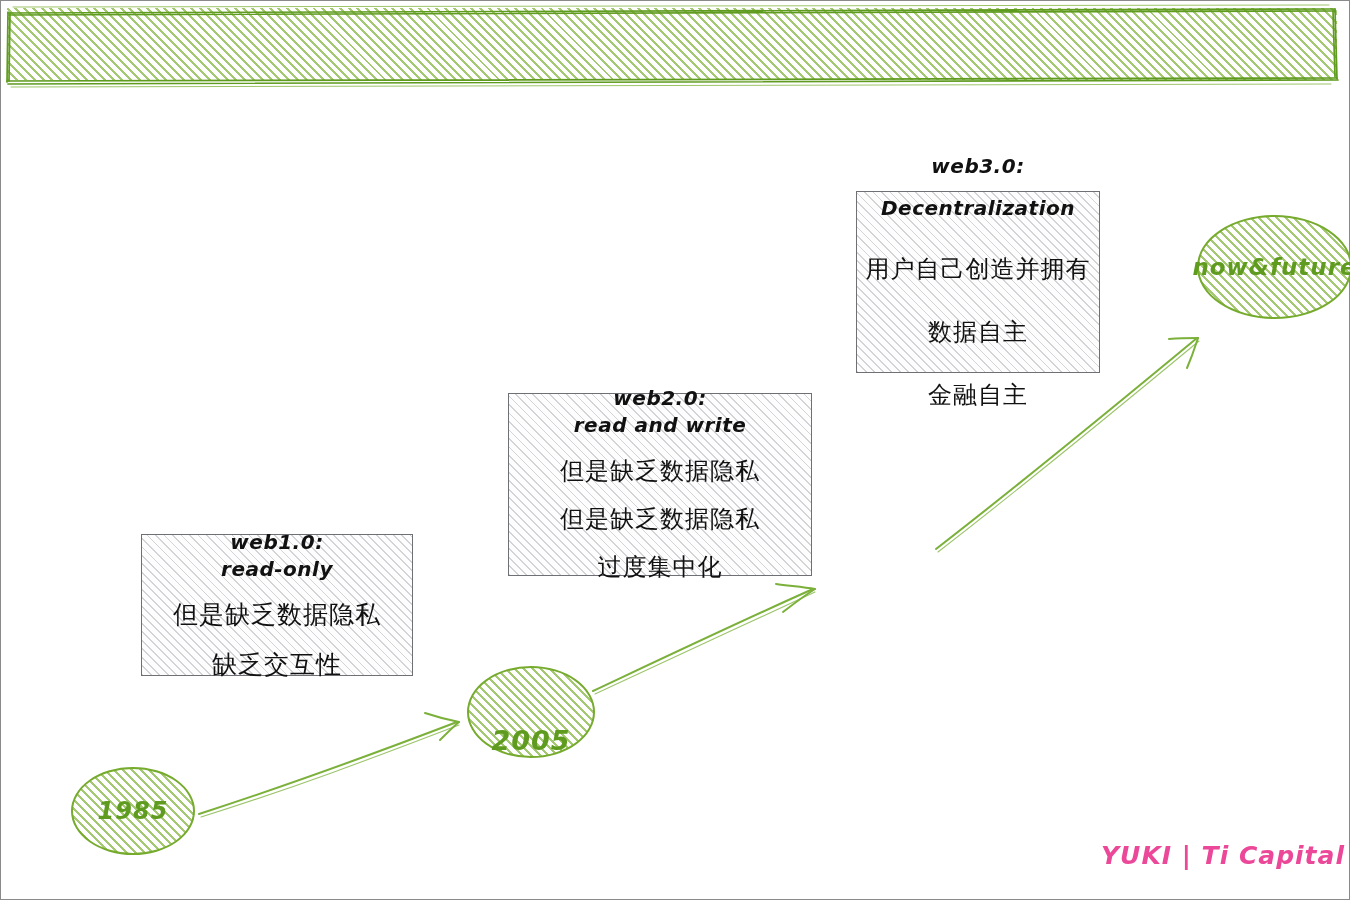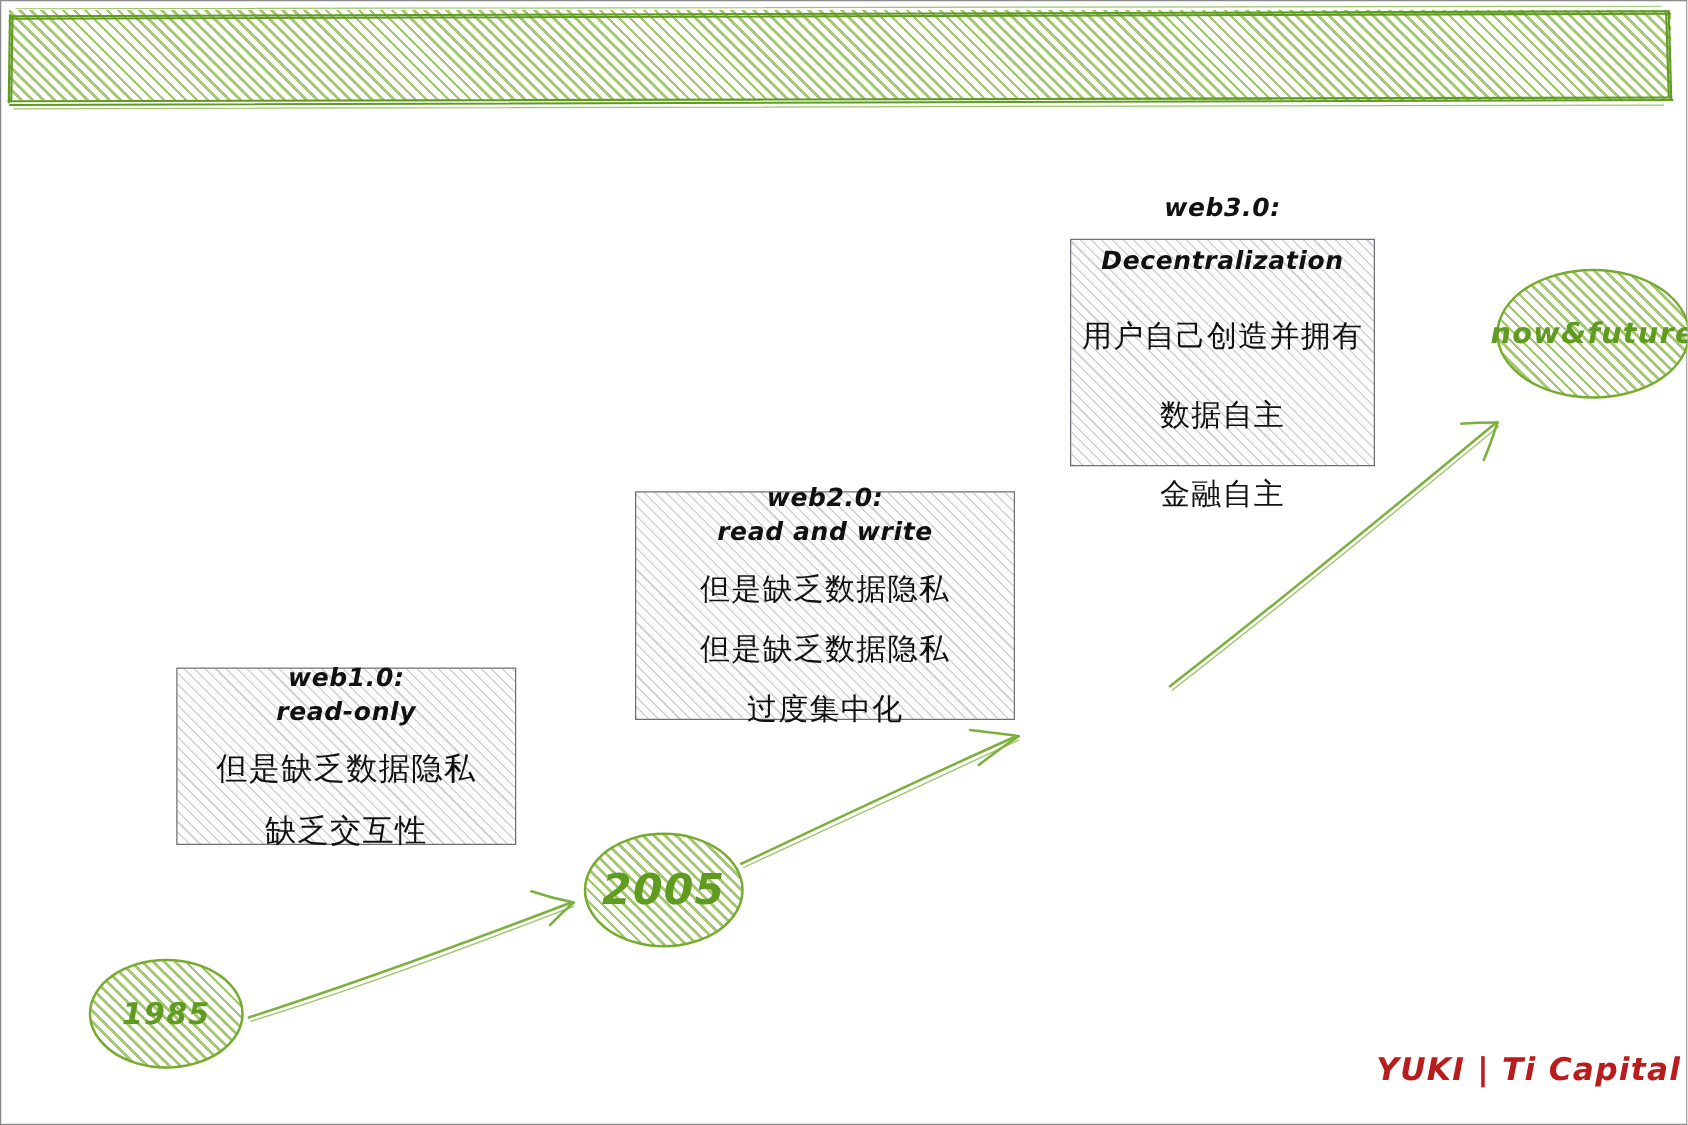--- a/index.html
+++ b/index.html
@@ -49,30 +49,30 @@
 
   .ln{display:block;}
 
   
   .node{position:absolute;border-radius:50%;
         display:flex;align-items:center;justify-content:center;
         color:#5f9b1f;font-style:italic;font-weight:700;
         letter-spacing:1px;box-sizing:border-box;
         border:2px solid #76ab2e;}
   #node-1985{left:70px;top:766px;width:124px;height:88px;font-size:24px;}
-  #node-2005{left:466px;top:665px;width:128px;height:92px;font-size:34px;}
+  #node-2005{left:466px;top:665px;width:128px;height:92px;font-size:27px;align-items:flex-end;}
   #node-2015{left:820px;top:516px;width:125px;height:90px;font-size:26px;}
   #node-future{left:1196px;top:214px;width:155px;height:104px;font-size:23px;}
 
   
   #arrows{position:absolute;left:0;top:0;width:1350px;height:900px;
           pointer-events:none;}
 
   
-  #sig{position:absolute;left:1100px;top:840px;color:#b91c1c;font-size:25px;
+  #sig{position:absolute;left:1100px;top:840px;color:#ec4899;font-size:25px;
        font-family:"DejaVu Sans",sans-serif;font-style:italic;font-weight:600;
        letter-spacing:1px;white-space:nowrap;}
 </style>
 </head>
 <body>
 
 <div id="stage">
 
   <div id="banner" class="hatch-green">
     <span></span>

